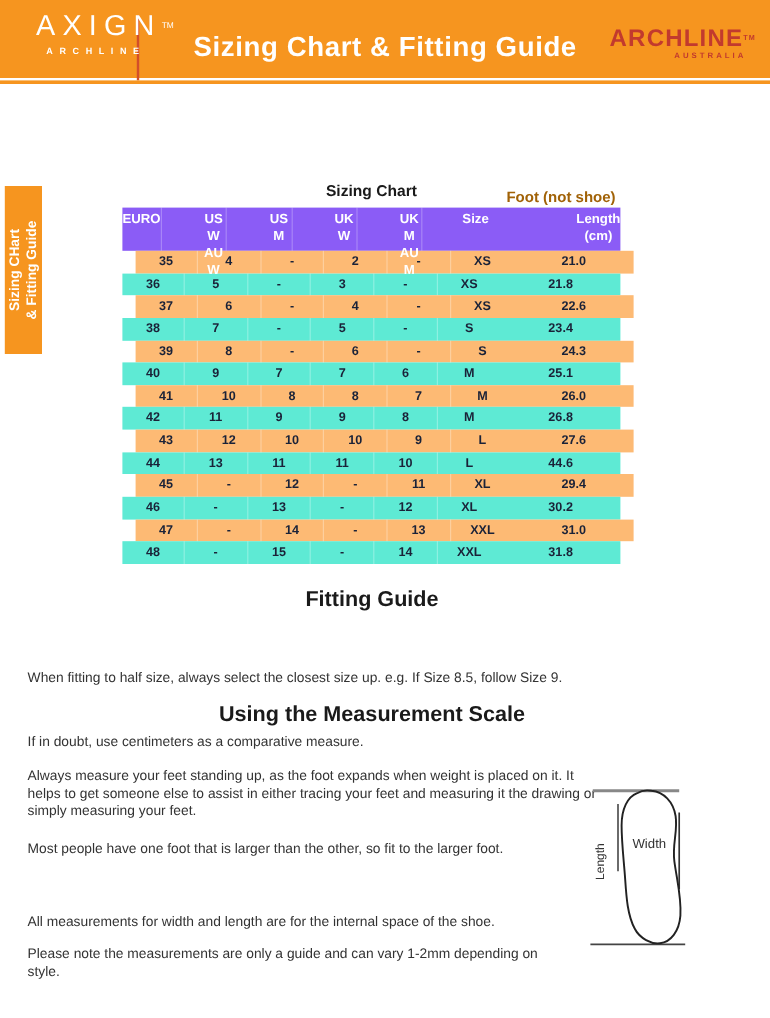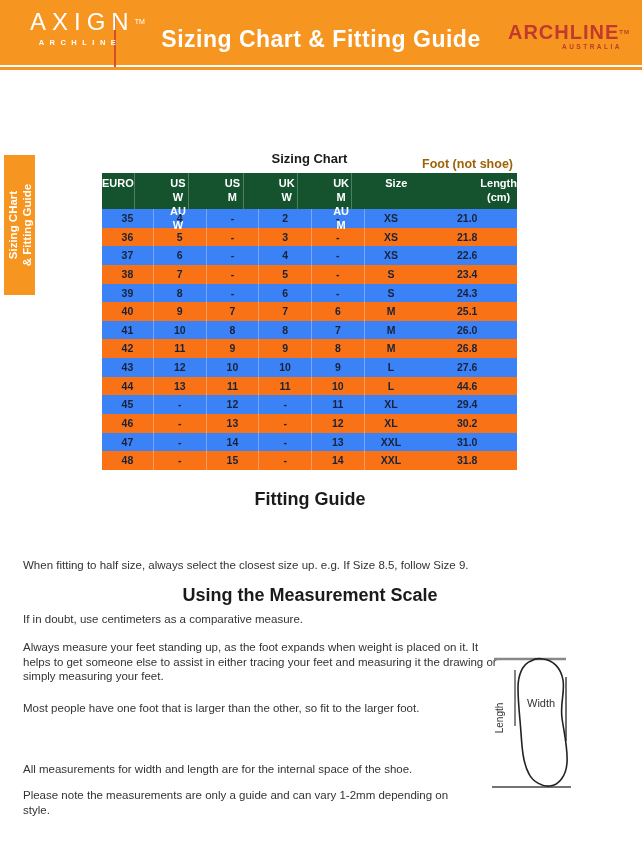--- a/index.html
+++ b/index.html
@@ -32,31 +32,31 @@
                    font-size:11.5px; line-height:14px; }
 
   
   .chart-title { position:absolute; left:102px; top:151px; width:415px; text-align:center;
                  font-size:13px; font-weight:700; color:#1a1a1a; }
   .foot-note   { position:absolute; left:102px; top:157px; width:415px; text-align:right;
                  padding-right:4px; font-size:12.5px; font-weight:700; color:#a16207; }
 
   .sizing-table { position:absolute; left:102px; top:173px; width:415px; }
   .tr { display:flex; width:100%; }
-  .thead { background:#14532d; color:#ffffff; height:36px;gap:33px; }
+  .thead { background:#8b5cf6; color:#ffffff; height:36px;gap:33px; }
   .th { font-size:11px; font-weight:700; text-align:center; padding-top:3px; line-height:14px;
         border-right:1px solid rgba(255,255,255,0.25); }
   .th:nth-child(n+6) { border-right:none; }
   .th:last-child { padding-left:40px; }
   .row { height:18.64px; }
   .td { font-size:10.5px; font-weight:700; text-align:center; line-height:18.64px; color:#1A2238;
         border-right:1px solid rgba(255,255,255,0.30); }
   .td:nth-child(n+6) { border-right:none; }
-  .row-blue { background:#3b82f6; }
-  .row-lav  { background:#f97316; }
+  .row-blue { background:#fdba74;margin-left:11px; }
+  .row-lav  { background:#5eead4; }
   .c0{width:12.5%;} .c1{width:12.7%;} .c2{width:12.7%;} .c3{width:12.7%;}
   .c4{width:12.7%;} .c5{width:12.7%;} .c6{width:24.0%;}
 
   
   .h-center { position:absolute; left:0; width:620px; text-align:center;
               font-size:18px; font-weight:700; color:#1a1a1a; }
   .para { position:absolute; left:23px; font-size:11.5px; line-height:14.5px; color:#333333; }
 
   
   .foot-diagram { position:absolute; left:487px; top:648px; width:152px; height:162px; }

